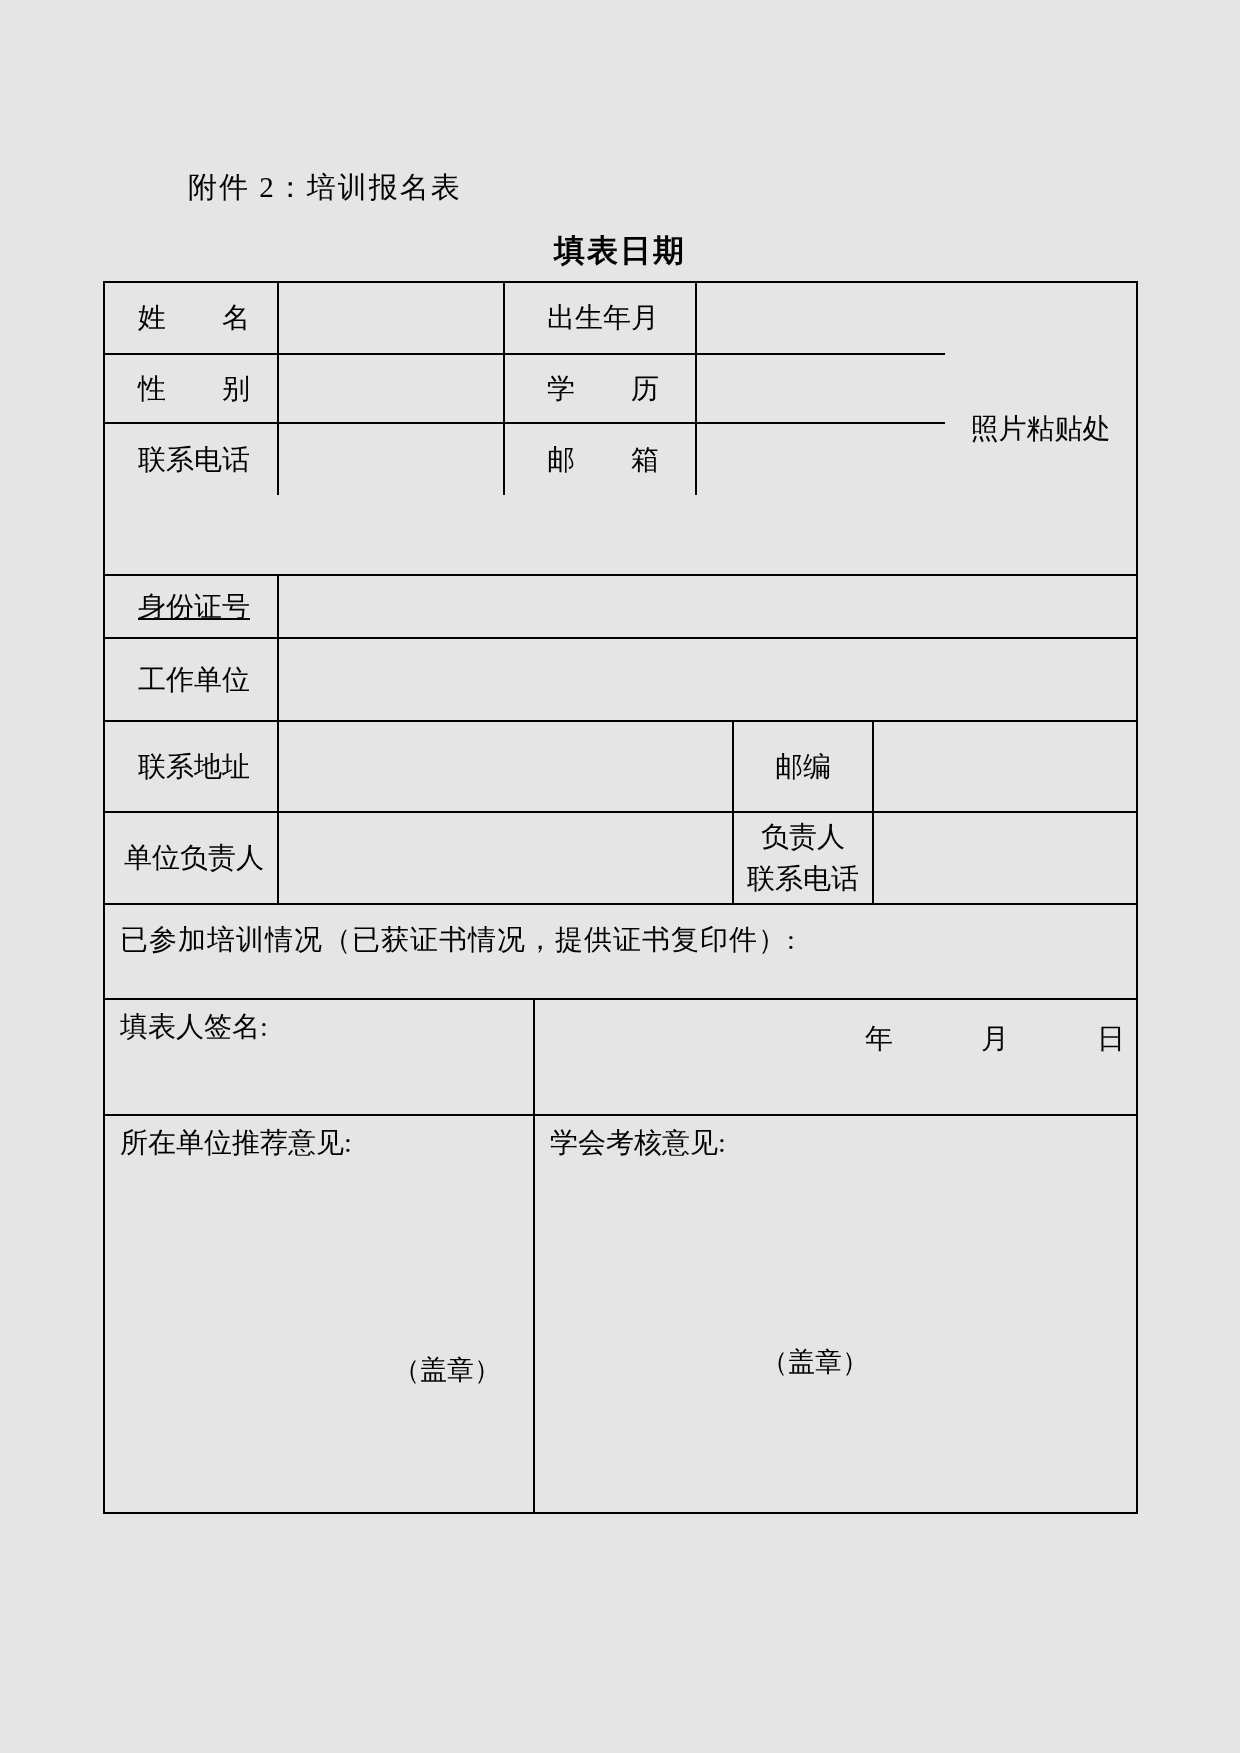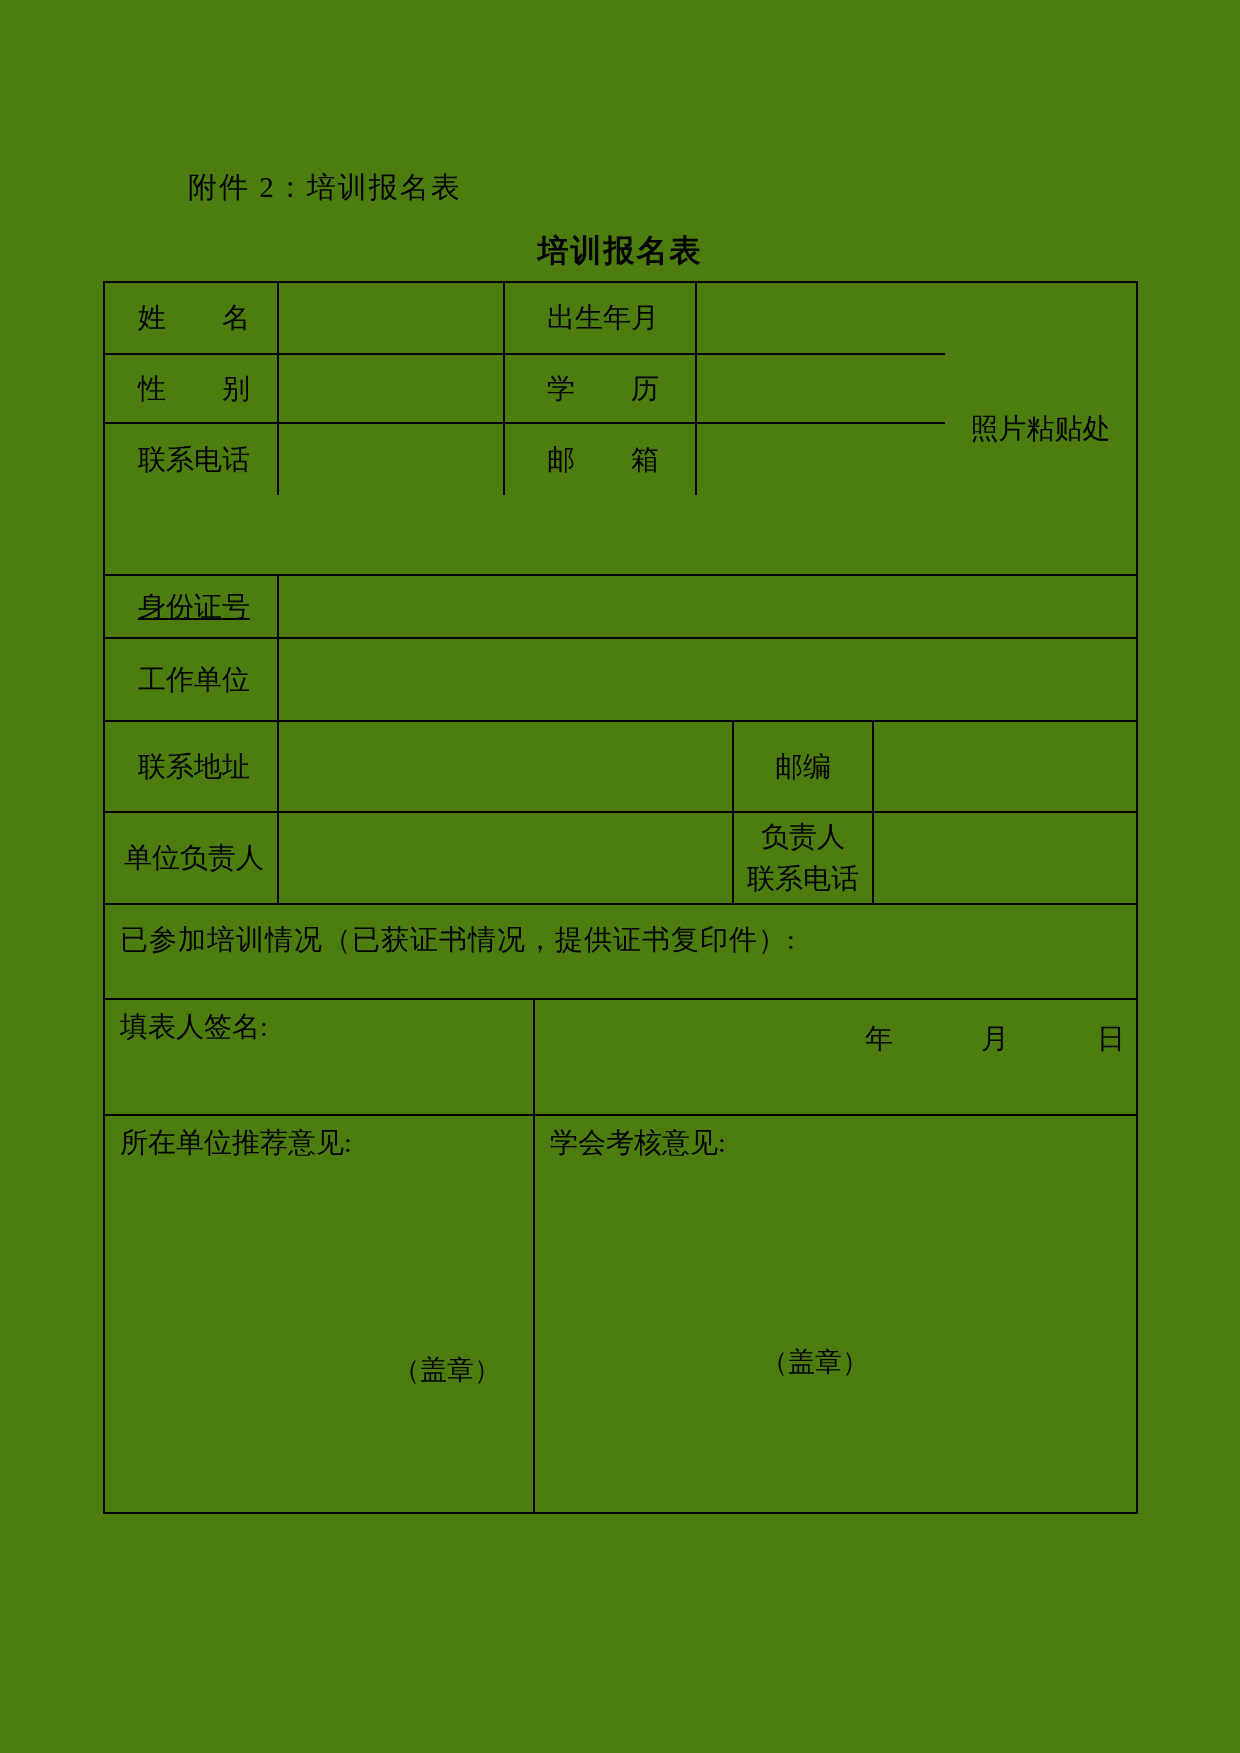--- a/index.html
+++ b/index.html
@@ -2,21 +2,21 @@
 <html><head>
 <meta charset="utf-8">
 <style>
   * { margin:0; padding:0; box-sizing:border-box; }
   html,body { background:#ffffff; }
   body {
     width:1240px; height:1753px;
     font-family:"Liberation Serif", serif;
     color:#000;
   }
-  .doc { position:relative; width:1240px; height:1753px; background:#4d7c0f; }
+  .doc { position:relative; width:1240px; height:1753px; background:#e5e5e5; }
 
   .attachment {
     position:absolute; left:188px; top:168px;
     font-size:29px; letter-spacing:2px; white-space:pre;
   }
   .title {
     position:absolute; left:0; top:230px; width:100%;
     text-align:center; font-size:31px; font-weight:bold; letter-spacing:2px;
   }
 
@@ -63,21 +63,21 @@
   .stamp { position:absolute; font-size:27px; white-space:pre; }
   .stamp.left-stamp  { left:288px; top:236px; }
   .stamp.right-stamp { left:226px; top:228px; }
 </style>
 </head>
 <body>
 
 <div class="doc">
 
   <div class="attachment">附件 2：培训报名表</div>
-  <div class="title">培训报名表</div>
+  <div class="title">填表日期</div>
 
   <div class="tbl">
 
     <div class="topblock">
       <div class="topgrid">
 
         <div class="trow" style="height:72px">
           <div class="cell lbl w174">姓　　名</div>
           <div class="cell w226"></div>
           <div class="cell lbl w192">出生年月</div>

